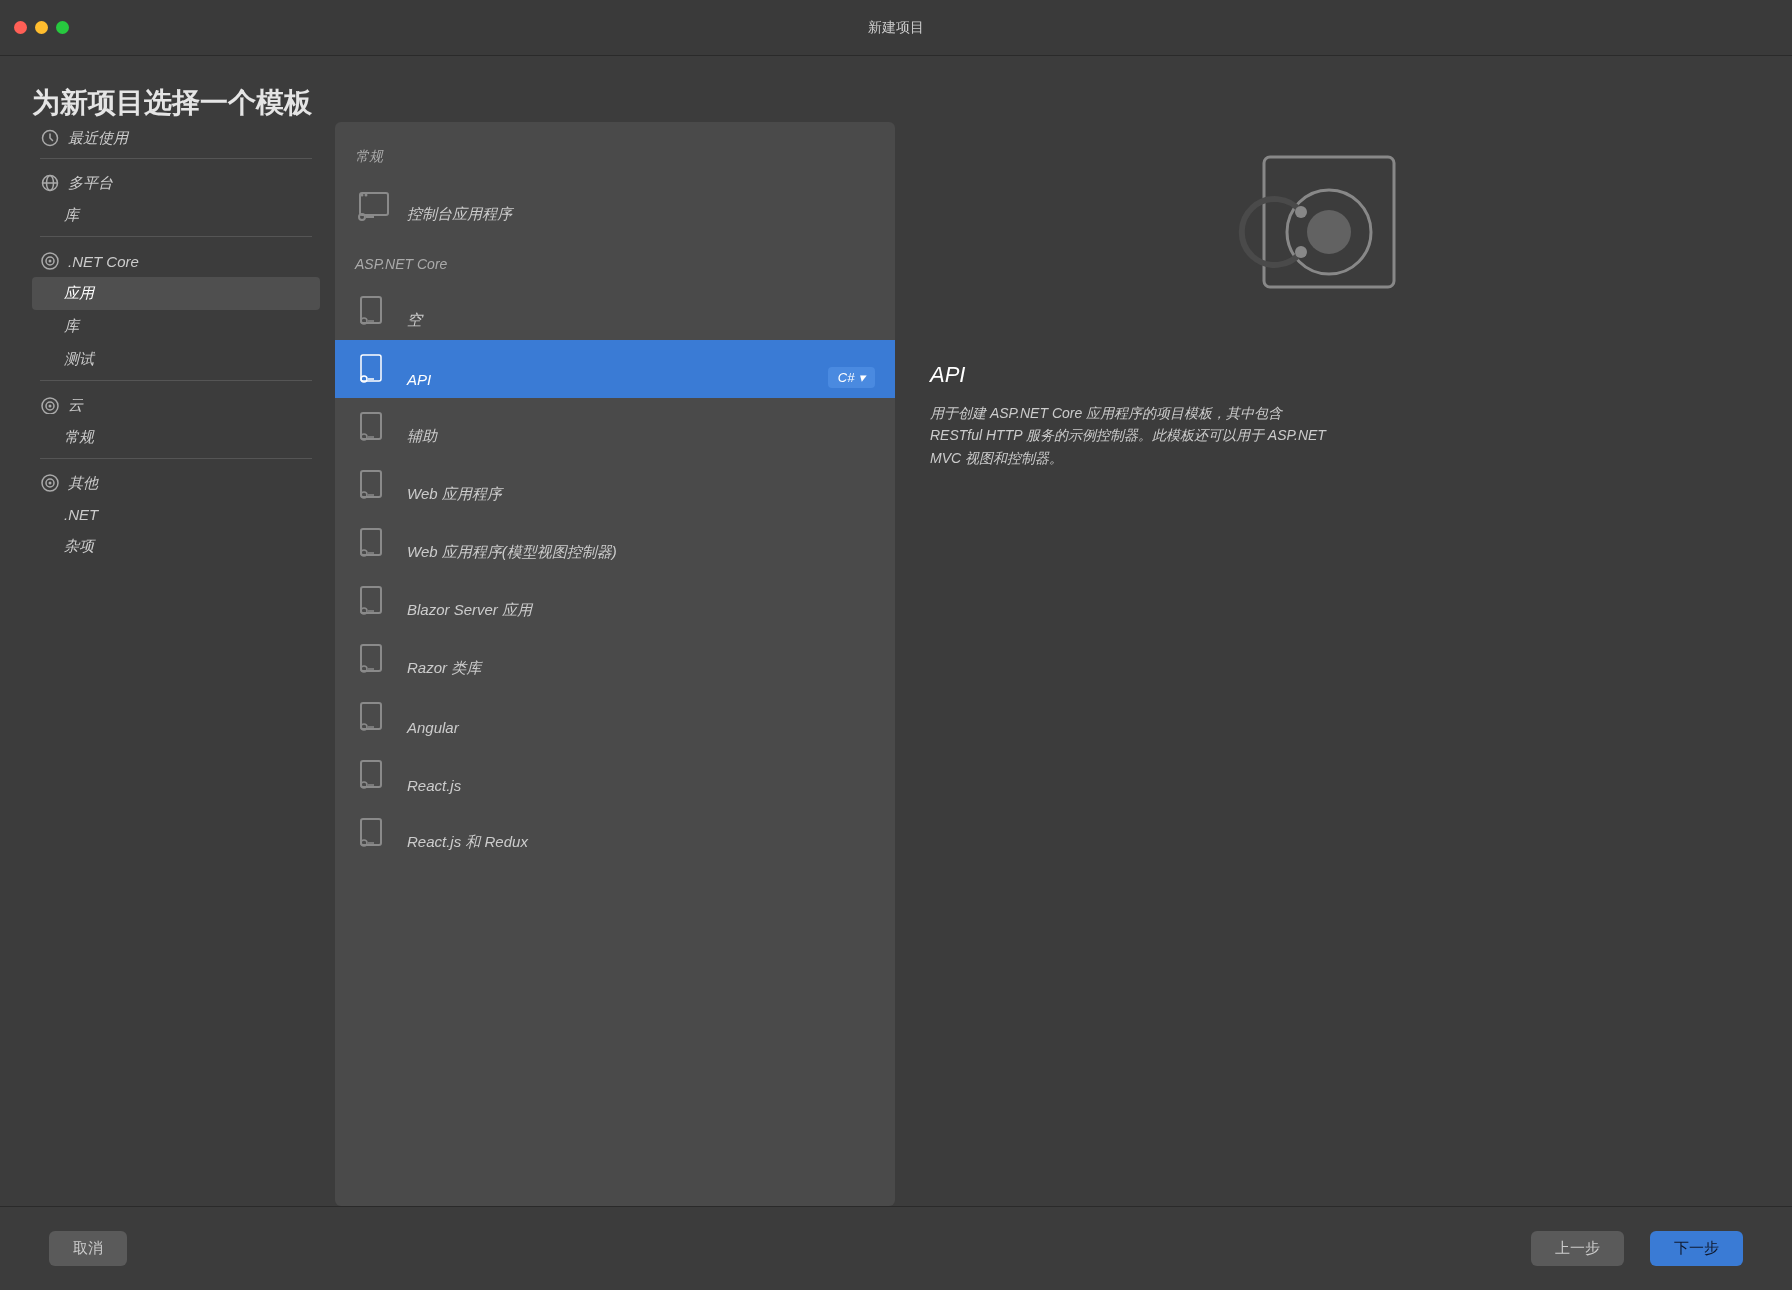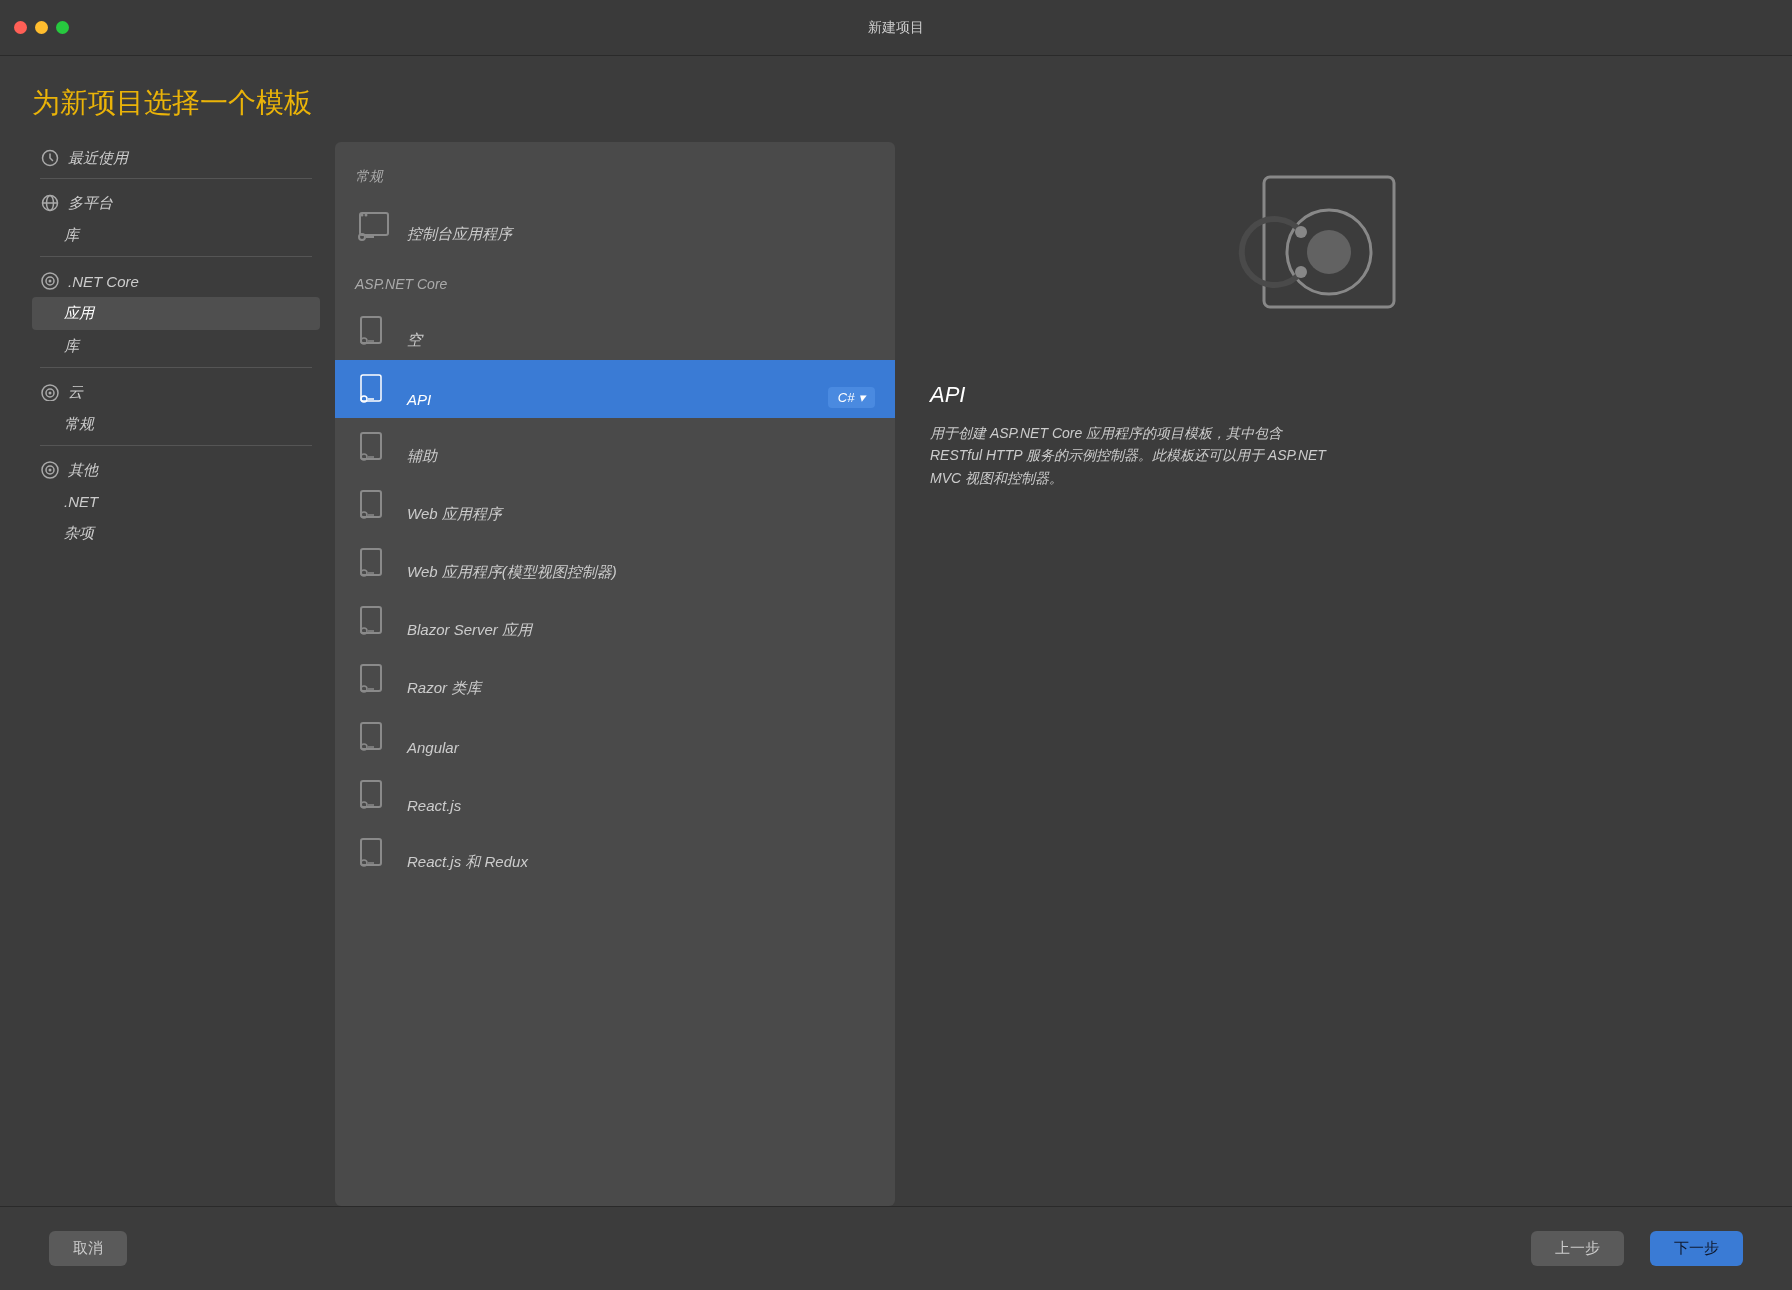--- a/index.html
+++ b/index.html
@@ -47,24 +47,23 @@
     
     .main-content {
       flex: 1;
       display: flex;
       flex-direction: column;
       background: #3c3c3c;
       padding: 28px 32px 0 32px;
     }
 
     .page-title {
-      color: #eab308;
+      color: #e5e5e5;
       font-size: 28px;
-      font-weight: 400;
-      margin-bottom: 20px;
+      font-weight: 700;
     }
 
     .content-area {
       flex: 1;
       display: flex;
       gap: 3px;
       overflow: hidden;
       font-style: italic;
     }
 
@@ -341,20 +340,23 @@
             </svg>
           </span>
           <span>.NET Core</span>
         </div>
         <div class="sidebar-sub-item active">
           <span>应用</span>
         </div>
         <div class="sidebar-sub-item">
           <span>库</span>
         </div>
+        <div class="sidebar-sub-item">
+          <span>测试</span>
+        </div>
         <div class="sidebar-divider"></div>
       </div>
 
       <div class="sidebar-section">
         <div class="sidebar-section-header">
           <span class="icon">
             <svg width="20" height="18" viewBox="0 0 20 18" fill="none">
               <circle cx="10" cy="10" r="8" stroke="#aaaaaa" stroke-width="1.5"></circle>
               <circle cx="10" cy="10" r="4" stroke="#aaaaaa" stroke-width="1.5"></circle>
               <circle cx="10" cy="10" r="1.5" fill="#aaaaaa"></circle>

